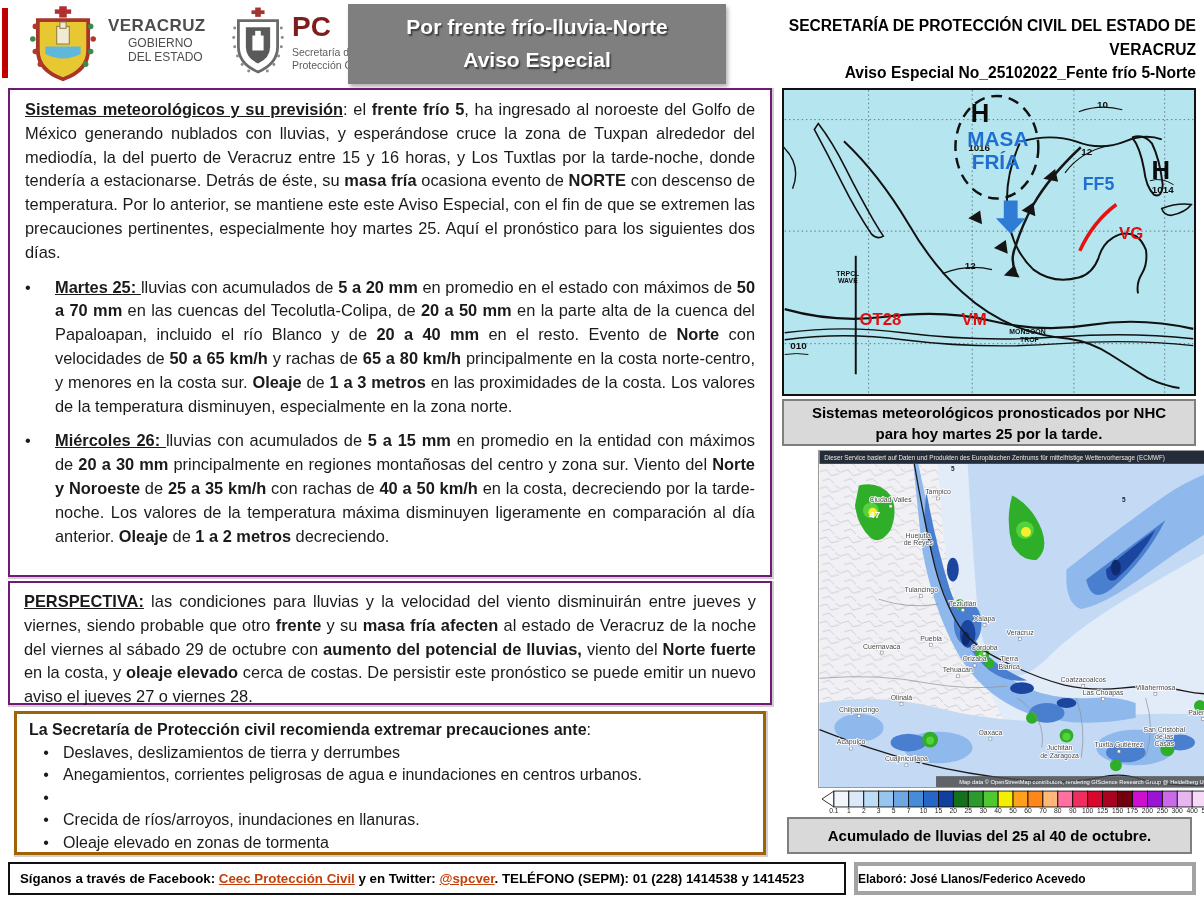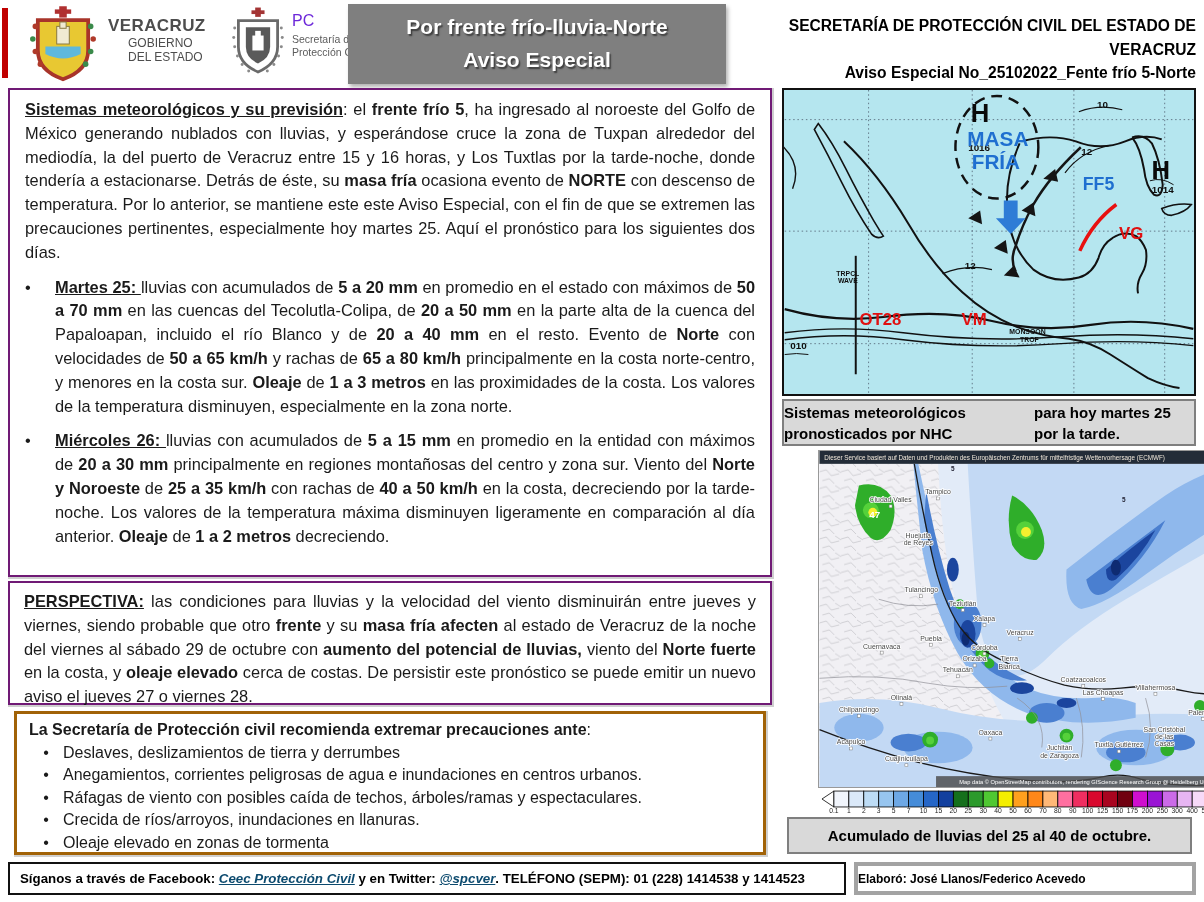--- a/index.html
+++ b/index.html
@@ -7,21 +7,21 @@
   .page { position:relative; width:1204px; height:902px; background:#ffffff; overflow:hidden; }
 
   
   .red-strip { position:absolute; left:2px; top:8px; width:6px; height:70px; background:#c00000; }
   .vz-logo { position:absolute; left:24px; top:5px; }
   .vz-text { position:absolute; left:108px; top:16px; color:#4d4d4d; line-height:1.18; }
   .vz-text .l1 { font-size:17px; font-weight:700; letter-spacing:.4px; }
   .vz-text .l2, .vz-text .l3 { font-size:12px; font-weight:400;margin-left:20px; }
   .pc-logo { position:absolute; left:230px; top:6px; }
   .pc-text { position:absolute; left:292px; top:12px; line-height:1.1; }
-  .pc-text .abbr { font-size:16px; font-weight:400; color:#6d28d9; }
+  .pc-text .abbr { font-size:28px; font-weight:700; color:#7f1d1d; }
   .pc-text .sub { font-size:10.5px; color:#5c5c5c; margin-top:3px; line-height:1.25; }
   .title-box { position:absolute; left:348px; top:4px; width:378px; height:80px; background:#7f7f7f;
     display:flex; flex-direction:column; align-items:center; justify-content:center;
     box-shadow:2px 3px 4px rgba(0,0,0,.3); }
   .title-box div { color:#ffffff; font-weight:700; font-size:21px; line-height:1.55;
     text-shadow:1.5px 1.5px 1.5px #3c3c3c; }
   .hdr-right { position:absolute; left:736px; top:14px; width:460px; text-align:right;
     font-weight:700; font-size:15.6px; color:#000; line-height:1.52; }
 
   
@@ -31,25 +31,25 @@
   .box2 { left:8px; top:581px; width:764px; height:124px; padding:7px 14px; }
   .box3 { left:14px; top:711px; width:752px; height:144px; padding:5px 12px;
     border:3px solid #a16207; font-size:16px; line-height:22.5px; text-align:left; }
   .bullet { display:flex; margin-top:11px; }
   .bullet .dot { width:30px; flex:0 0 30px; text-align:left; }
   .bullet .btxt { flex:1; text-align:justify; }
   .rec-item { display:flex; }
   .rec-item .dot { width:34px; flex:0 0 34px; text-align:center; }
   .b { font-weight:700; }
   .u { text-decoration:underline; }
-  .link { color:#0c4a6e; text-decoration:underline; font-weight:700; cursor:pointer;font-style:italic; }
+  .link { color:#c2410c; text-decoration:underline; font-weight:700; cursor:pointer; }
 
   
   .nhc-map { position:absolute; left:782px; top:88px; width:414px; height:308px; border:2px solid #111; background:#b5e6ef; }
-  .cap { position:absolute; background:#d9d9d9; border:2px solid #7f7f7f; display:flex; flex-direction:row;
+  .cap { position:absolute; background:#d9d9d9; border:2px solid #7f7f7f; display:flex; flex-direction:column;
     align-items:center; justify-content:center; font-weight:700; font-size:15px; line-height:1.4; color:#000; }
   .cap1 { left:782px; top:399px; width:414px; height:47px; }
   .cap2 { left:787px; top:817px; width:405px; height:37px; }
   .rain-wrap { position:absolute; left:778px; top:450px; width:414px;padding-left:40px; }
   .rain-map { display:block; border:1px solid #999; }
 
   
   text { font-family:"Liberation Sans", sans-serif; }
   .nl { text-anchor:middle; }
   .h-big { font-size:26px; font-weight:700; fill:#0a0a0a; }
@@ -166,21 +166,20 @@
     <div class="rec-item">
       <span class="dot">•</span>
       <div>Deslaves, deslizamientos de tierra y derrumbes</div>
     </div>
     <div class="rec-item">
       <span class="dot">•</span>
       <div>Anegamientos, corrientes peligrosas de agua e inundaciones en centros urbanos.</div>
     </div>
     <div class="rec-item">
       <span class="dot">•</span>
-      <div>Ráfagas de viento con posibles caída de techos,  árboles/ramas y espectaculares.</div>
     </div>
     <div class="rec-item">
       <span class="dot">•</span>
       <div>Crecida de ríos/arroyos, inundaciones en llanuras.</div>
     </div>
     <div class="rec-item">
       <span class="dot">•</span>
       <div>Oleaje elevado en zonas de tormenta</div>
     </div>
   </div>

